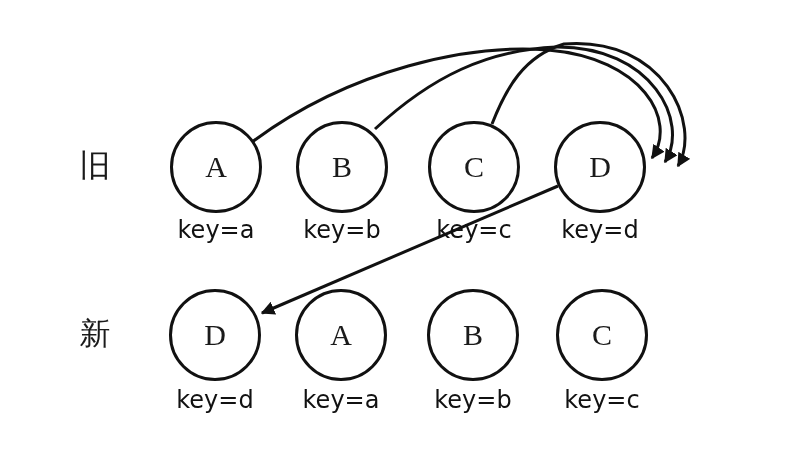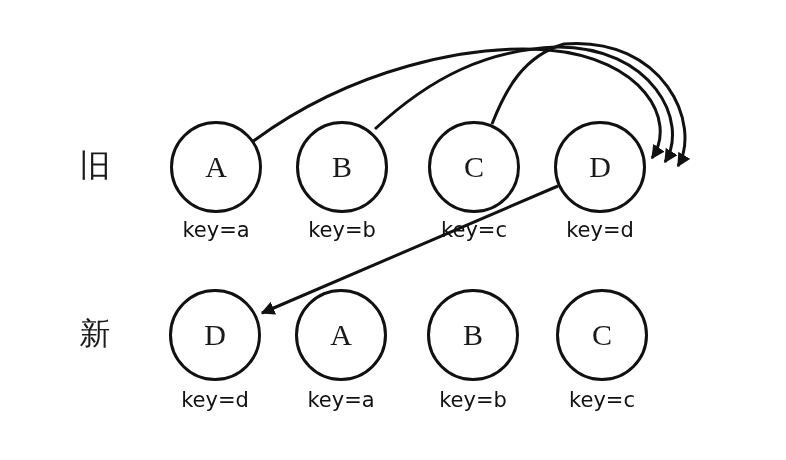--- a/index.html
+++ b/index.html
@@ -32,21 +32,21 @@
     font-family: "Liberation Serif", "DejaVu Serif", serif;
     font-size: 30px;
     line-height: 1;
     color: #1a1a1a;
   }
   .key-label {
     position: absolute;
     width: 140px;
     text-align: center;
     font-family: "DejaVu Sans", sans-serif;
-    font-size: 21px;
+    font-size: 24px;
     line-height: 26px;
     color: #111111;
     letter-spacing: 0px;
   }
   .row-label {
     position: absolute;
     width: 50px;
     text-align: center;
     font-family: "DejaVu Sans", "Liberation Serif", sans-serif;
     font-size: 31px;

